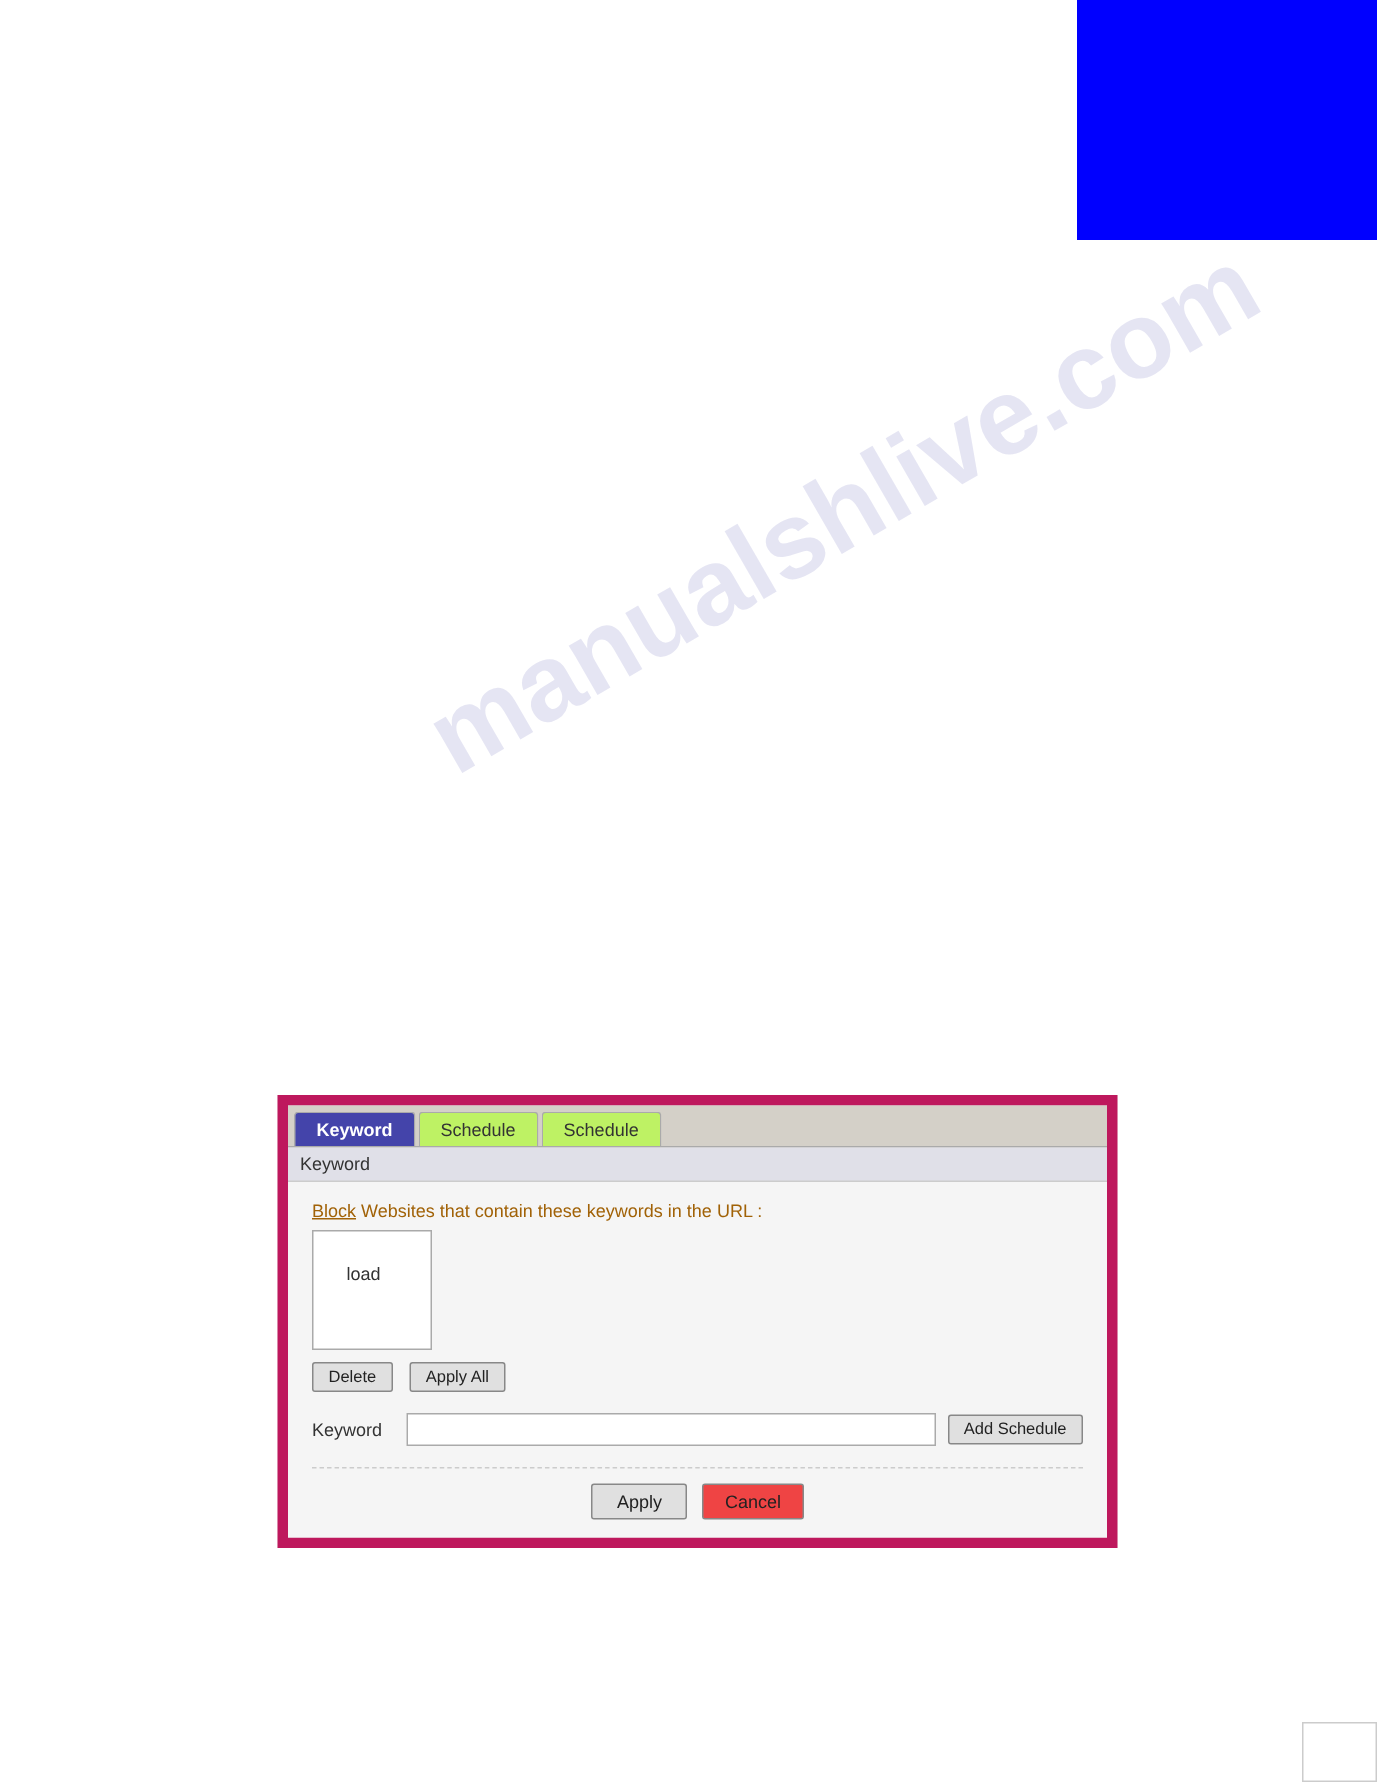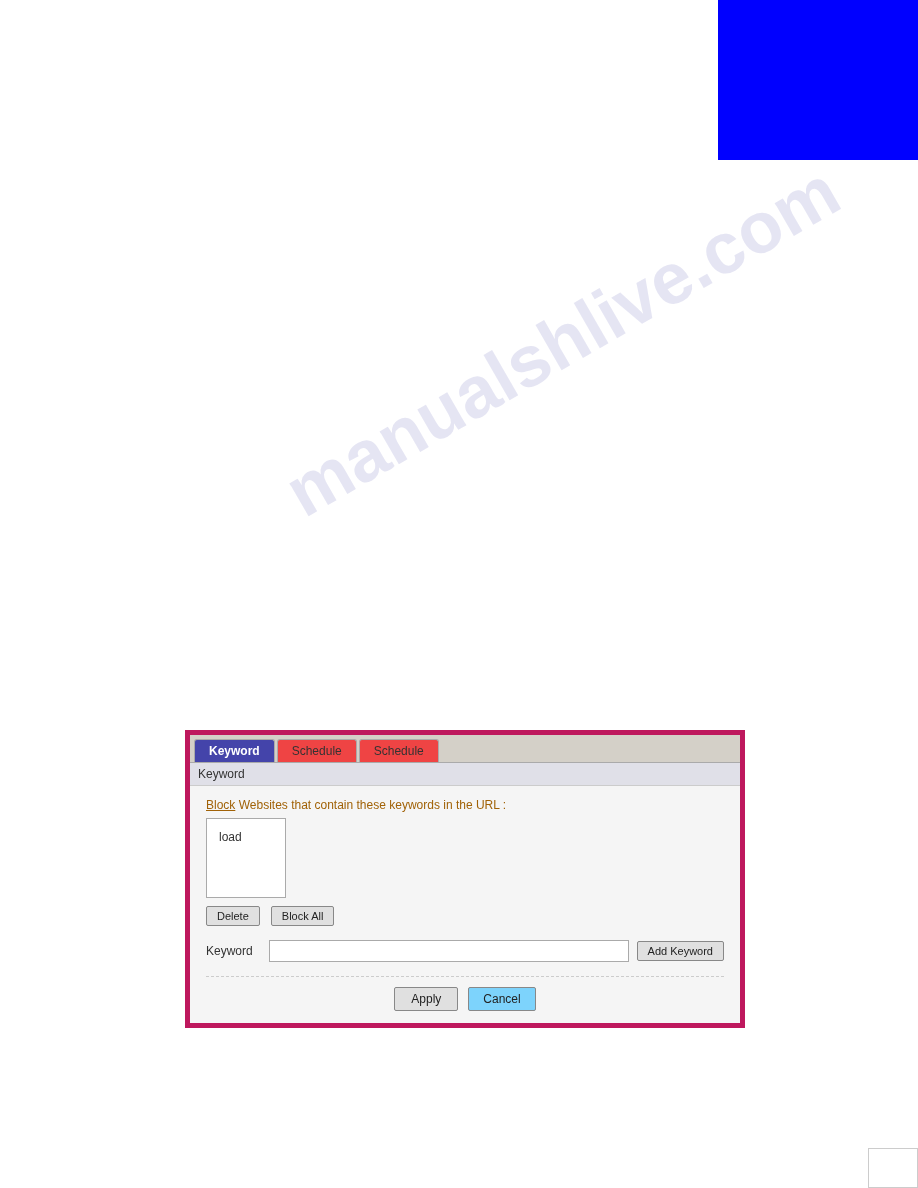--- a/index.html
+++ b/index.html
@@ -42,41 +42,41 @@
       white-space: nowrap;
       z-index: 0;
     }
 
     
     .dialog-container {
       position: absolute;
       top: 730px;
       left: 185px;
       width: 560px;
-      border: 5px solid #be185d;
+      border: 7px solid #be185d;
       background: #f0f0f0;
       z-index: 10;
     }
 
     
     .tab-bar {
       display: flex;
       background: #d4d0c8;
       border-bottom: 1px solid #aaaaaa;
       padding: 4px 4px 0 4px;
       gap: 2px;
     }
 
     .tab {
       padding: 4px 14px;
       cursor: pointer;
       font-size: 12px;
       border: 1px solid #aaaaaa;
       border-bottom: none;
-      background: #ef4444;
+      background: #bef264;
       color: #333;
       border-radius: 3px 3px 0 0;
     }
 
     .tab.active {
       background: #4444aa;
       color: #ffffff;
       font-weight: bold;
     }
 
@@ -124,21 +124,21 @@
       text-decoration: underline;
     }
 
     
     .keyword-listbox {
       width: 80px;
       height: 80px;
       border: 1px solid #aaaaaa;
       background: #ffffff;
       font-size: 12px;
-      padding: 10px;
+      padding: 20px;
       resize: none;
       overflow-y: auto;
       display: flex;
       flex-direction: column;
       margin-bottom: 8px;
     }
 
     .keyword-list-item {
       font-size: 12px;
       color: #333;
@@ -217,21 +217,21 @@
       background: #e0e0e0;
       cursor: pointer;
       border-radius: 2px;
       color: #222;
     }
 
     .cancel-btn {
       padding: 4px 14px;
       font-size: 12px;
       border: 1px solid #888888;
-      background: #7dd3fc;
+      background: #ef4444;
       cursor: pointer;
       border-radius: 2px;
       color: #222;
     }
 
     
     .page-number-box {
       position: absolute;
       bottom: 0;
       right: 0;
@@ -268,27 +268,27 @@
     <div class="block-description">
       <span class="block-word">Block</span><span> Websites that contain these keywords in the URL :</span>
     </div>
 
     <div class="keyword-listbox">
       <div class="keyword-list-item">load</div>
     </div>
 
     <div class="btn-row">
       <button class="btn">Delete</button>
-      <button class="btn">Block All</button>
+      <button class="btn">Apply All</button>
     </div>
 
     <div class="keyword-input-row">
       <span class="keyword-label">Keyword</span>
       <input type="text" class="keyword-input" style="">
-      <button class="add-keyword-btn">Add Keyword</button>
+      <button class="add-keyword-btn">Add Schedule</button>
     </div>
 
     <hr class="divider">
 
     <div class="action-row">
       <button class="apply-btn">Apply</button>
       <button class="cancel-btn">Cancel</button>
     </div>
 
   </div>

